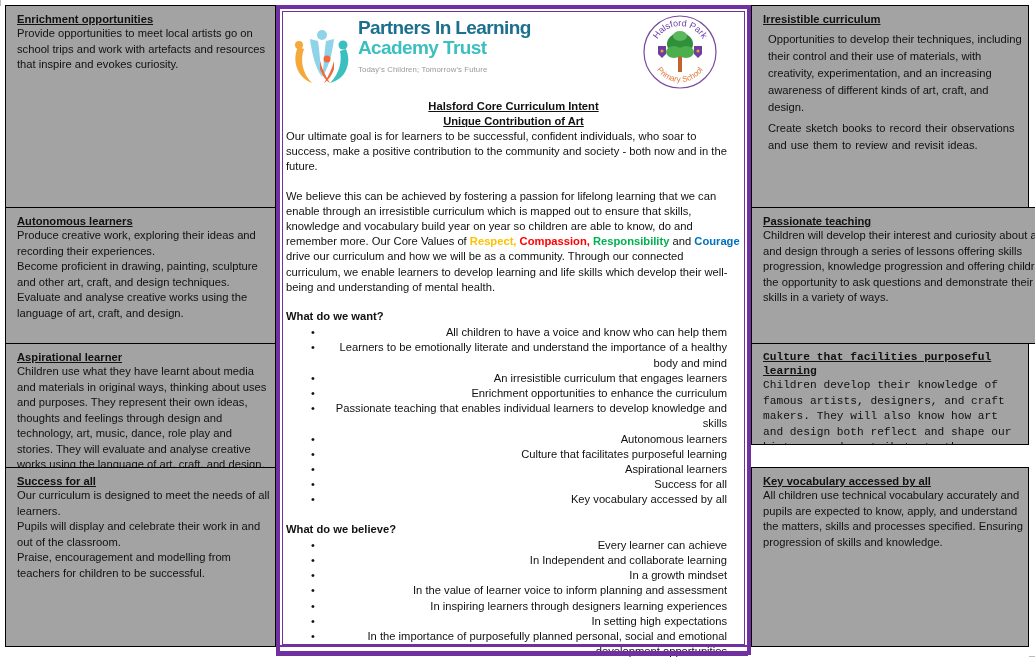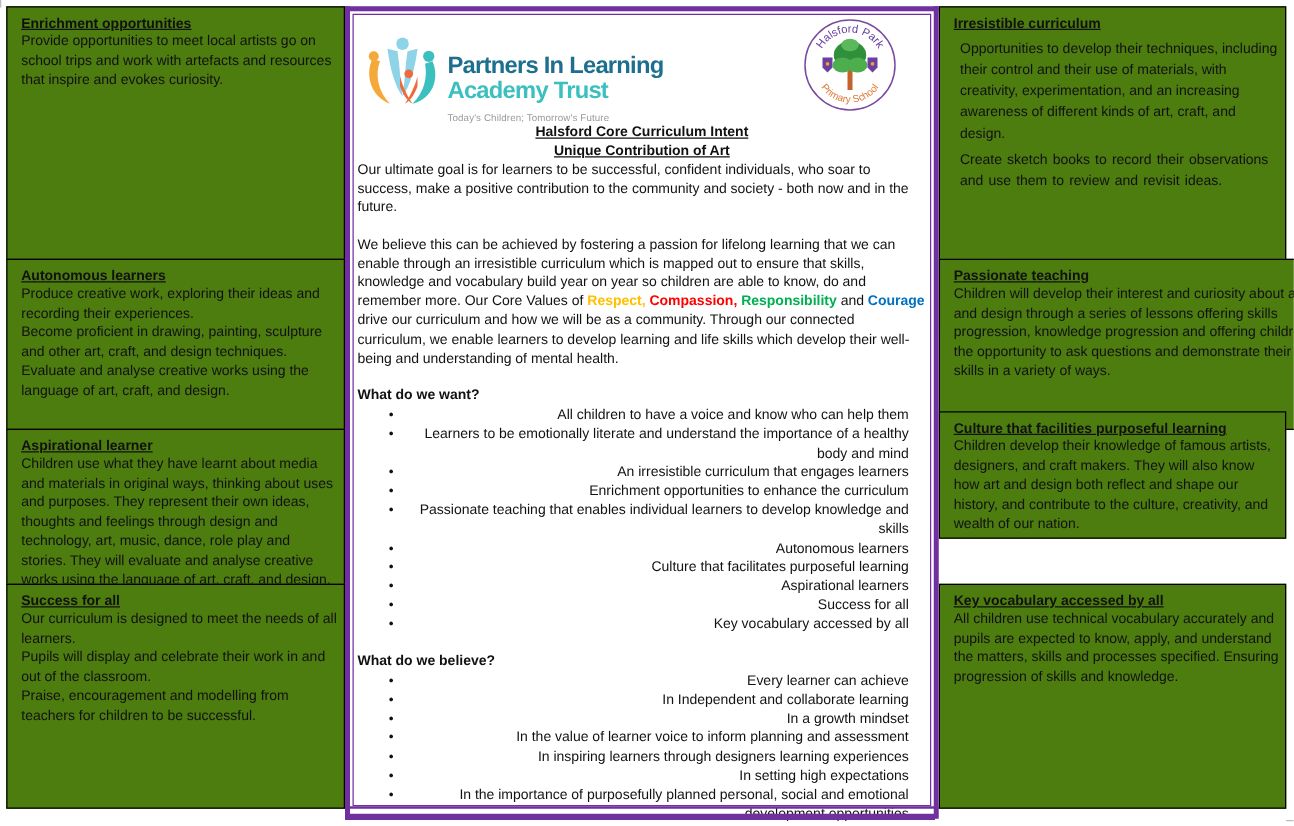--- a/index.html
+++ b/index.html
@@ -2,21 +2,21 @@
 <html><head>
 <meta charset="utf-8">
 <style>
   * { box-sizing: border-box; margin: 0; padding: 0; }
   html, body { width: 1035px; height: 661px; background: #ffffff; overflow: hidden; }
   body { position: relative; font-family: "Liberation Sans", sans-serif; color: #111; }
 
   .cell {
     position: absolute;
     border: 1px solid #000;
-    background: #4d7c0f;
+    background: #a3a3a3;
     padding: 6px 5px 4px 11px;
     font-size: 11.2px;
     line-height: 15.5px;
     overflow: hidden;
   }
   .cell h3 {
     font-size: 11.2px;
     font-weight: bold;
     text-decoration: underline;
     line-height: 14px;
@@ -27,21 +27,21 @@
 
   
   #c-enrich { left: 5px;  top: 5px;   width: 271px; height: 203px; }
   #c-auton  { left: 5px;  top: 207px; width: 271px; height: 137px; }
   #c-aspir  { left: 5px;  top: 343px; width: 271px; height: 125px; }
   #c-succ   { left: 5px;  top: 467px; width: 271px; height: 180px; }
 
   
   #c-irres  { left: 751px; top: 5px;   width: 278px; height: 262px; }
   #c-pass   { left: 751px; top: 207px; width: 315px; height: 137px; }
-  #c-cult   { left: 751px; top: 329px; width: 278px; height: 102px; }
+  #c-cult   { left: 751px; top: 343px; width: 278px; height: 102px; font-family: Liberation Mono, monospace; }
   #c-vocab  { left: 751px; top: 467px; width: 278px; height: 180px; }
 
   
   #center {
     position: absolute;
     left: 276px; top: 5px;
     width: 475px; height: 650px;
     background: #fff;
     border-top: 4px solid #7030a0;
     border-left: 4px solid #7030a0;
@@ -62,21 +62,21 @@
   }
 
   .center-content {
     position: absolute; left: 6px; top: 2px; right: 6px;
     font-size: 11.2px; line-height: 15.2px;
   }
 
   
   .logos { position: relative; height: 88px; }
   .pil-logo { position: absolute; left: 4px; top: 14px; width: 64px; height: 62px; }
-  .pil-text { position: absolute; left: 72px; top: 32px; }
+  .pil-text { position: absolute; left: 72px; top: 7px; }
   .pil-line1 { font-family: "Liberation Sans", sans-serif; font-weight: bold; font-size: 19px; color: #1c6f8f; letter-spacing: -0.6px; line-height: 20px; }
   .pil-line2 { font-family: "Liberation Sans", sans-serif; font-weight: bold; font-size: 19px; color: #3bbfbf; letter-spacing: -0.6px; line-height: 20px; }
   .pil-tag { font-size: 7.8px; color: #9a9a9a; margin-top: 4px; letter-spacing: 0.1px; }
   .hp-logo { position: absolute; left: 356px; top: 3px; width: 76px; height: 76px; }
 
   .titles { text-align: center; font-weight: bold; text-decoration: underline; line-height: 15px; margin-top: 0px; }
   .intro p { margin: 0; }
   .intro p + p { margin-top: 14px; }
   .v-respect { color: #ffc000; font-weight: bold; }
   .v-compassion { color: #ff0000; font-weight: bold; }

